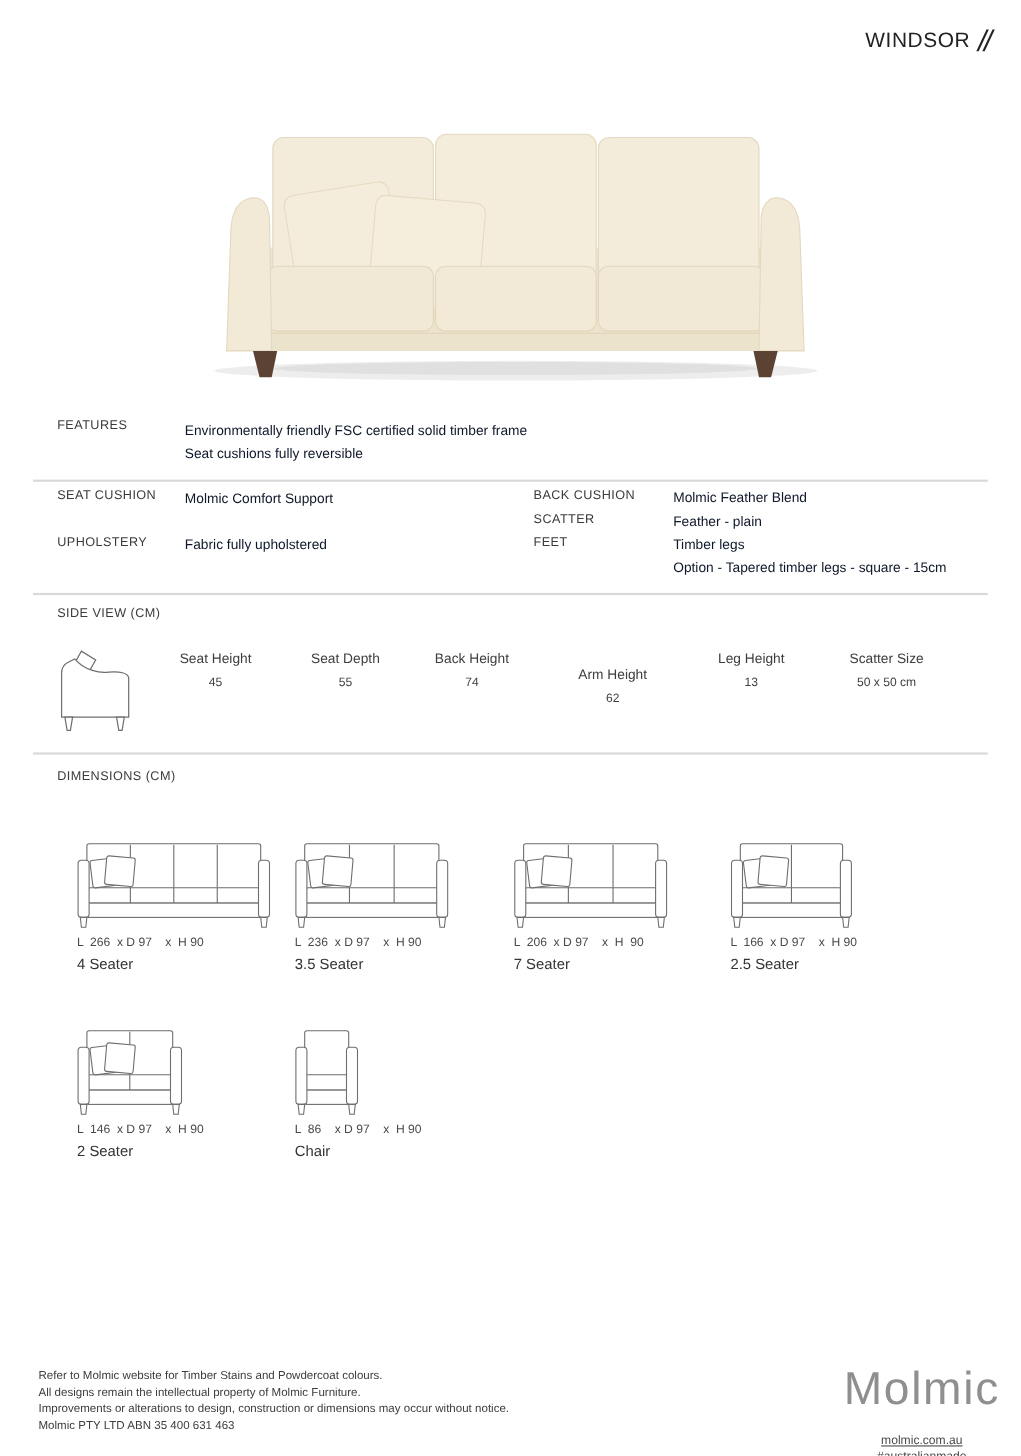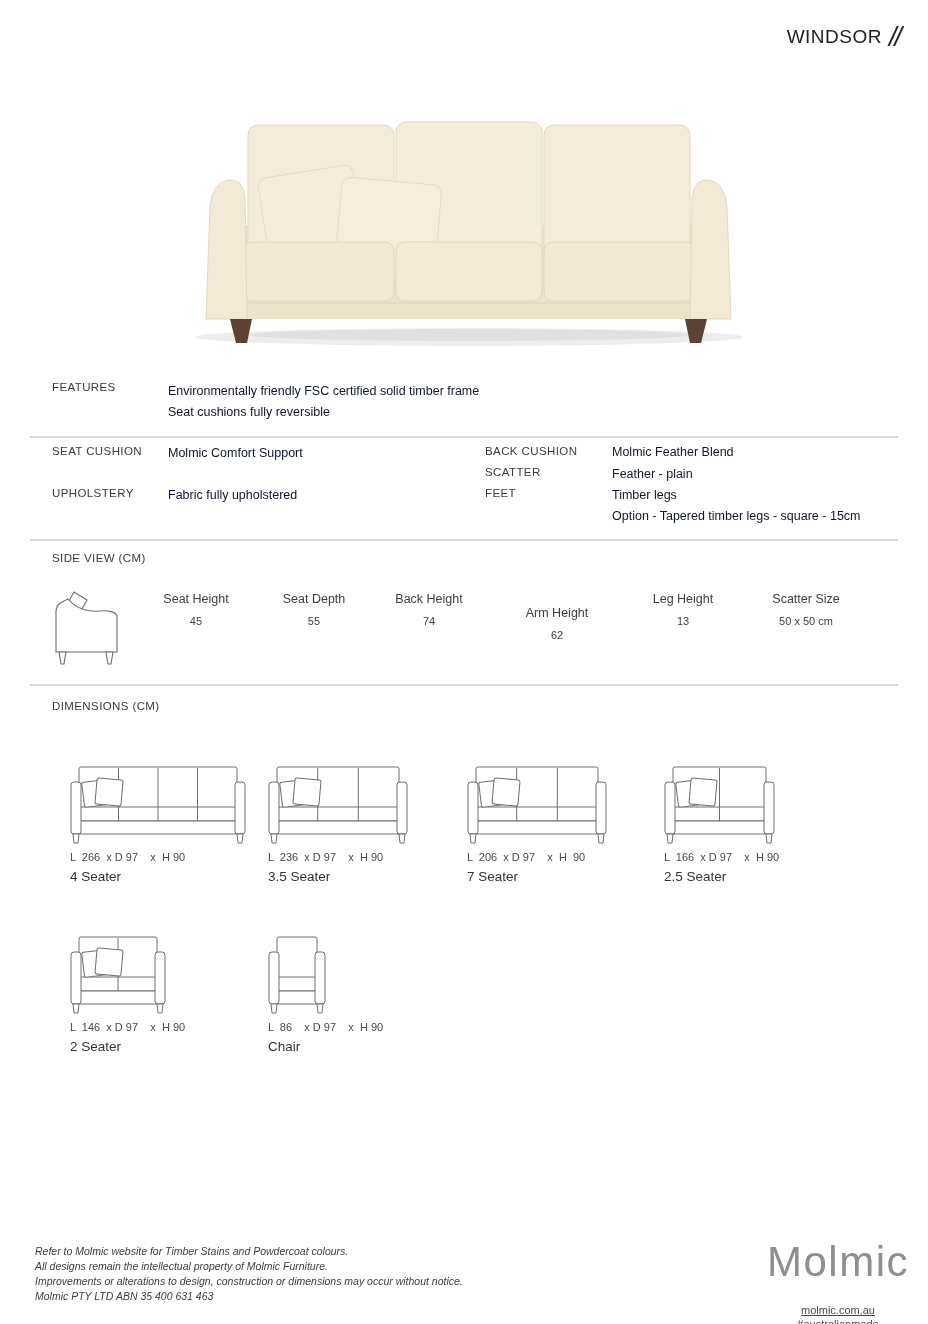--- a/index.html
+++ b/index.html
@@ -14,21 +14,21 @@
   .rule { position:absolute; left:30px; width:868px; height:2px; background:#d9d9d9; }
   .title { position:absolute; top:22px; right:28px; font-size:19px; letter-spacing:.5px; color:#222; }
   .title .suffix { font-size:27px; font-style:italic; letter-spacing:-2px; margin-left:7px; vertical-align:-3px; font-weight:400; }
   .measure-col { position:absolute; transform:translateX(-50%); text-align:center; }
   .measure-name { font-size:12.5px; }
   .measure-value { font-size:11px; margin-top:9px; }
   .dim-card { position:absolute; }
   .diagram { display:flex; align-items:flex-end; height:84px; }
   .dim-dims { font-size:11px; margin-top:7px; white-space:pre; color:#4a4a4a; }
   .dim-name { font-size:13.5px; margin-top:6px; color:#333; }
-  .footer-notes { position:absolute; left:35px; top:1244px; font-size:10.5px; line-height:15px; color:#3d3d3d;font-style:italic; }
+  .footer-notes { position:absolute; left:35px; top:1244px; font-size:10.5px; line-height:15px; color:#3d3d3d; }
   .logo-block { position:absolute; left:752px; top:1238px; width:172px; text-align:center; }
   .logo-brand { font-size:42px; font-weight:300; color:#8f8f8f; letter-spacing:1.5px; }
   .logo-site { font-size:11px; margin-top:18px; color:#4a4a4a;text-decoration:underline; }
   .logo-tag { font-size:11px; margin-top:2px; color:#4a4a4a; }
 </style>
 </head>
 <body>
 
 <div class="page">
 

